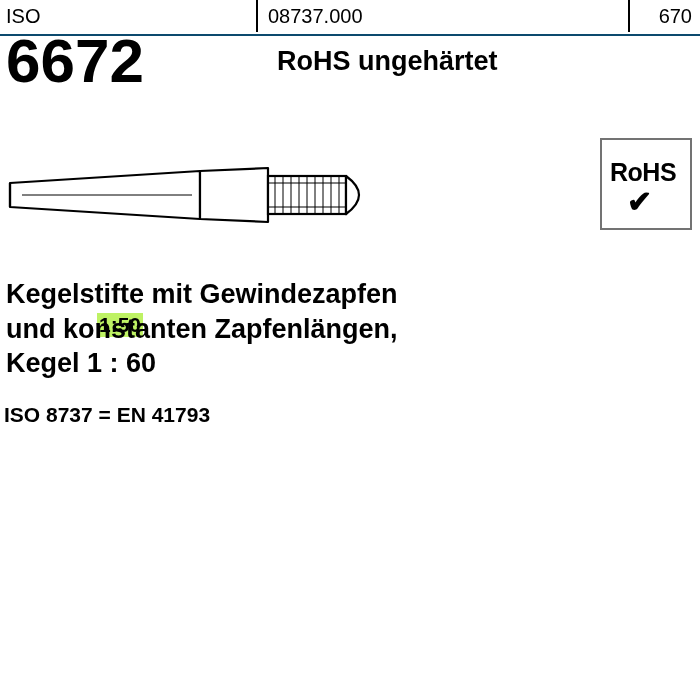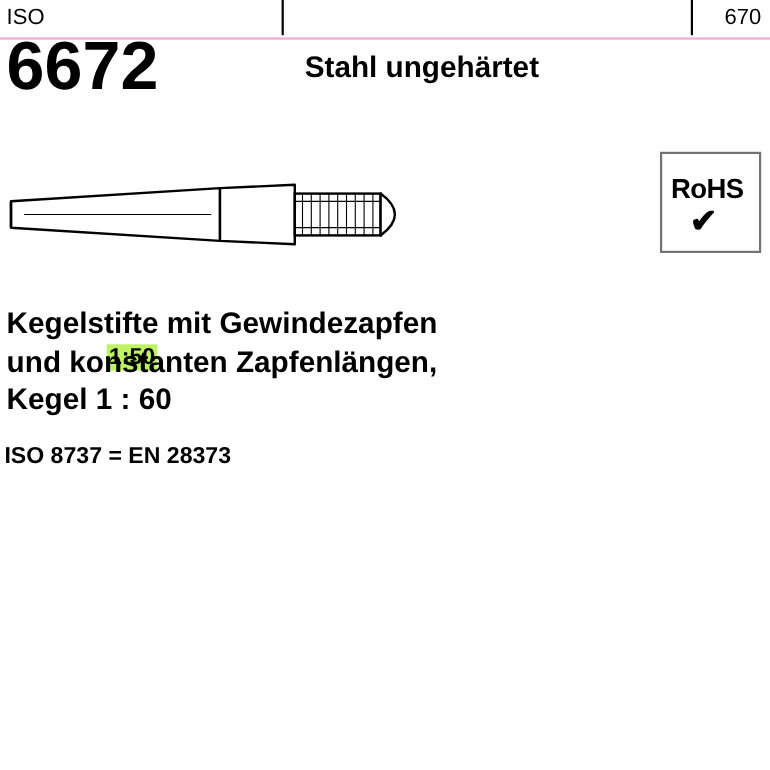--- a/index.html
+++ b/index.html
@@ -21,21 +21,21 @@
     box-sizing: border-box;
   }
 
   
   .header {
     position: absolute;
     left: 0;
     top: 0;
     width: 700px;
     height: 34px;
-    border-bottom: 2px solid #f9a8d4;
+    border-bottom: 2px solid #0c4a6e;
   }
   .hdr-cell {
     position: absolute;
     top: 0;
     height: 32px;
     line-height: 32px;
     font-size: 20px;
     font-weight: 400;
     white-space: nowrap;
   }
@@ -147,27 +147,28 @@
   }
 </style>
 </head>
 <body>
 
 <div class="sheet">
 
   <div class="header">
     <div class="hdr-cell hdr-left">ISO</div>
     <div class="hdr-sep1"></div>
+    <div class="hdr-cell hdr-mid">08737.000</div>
     <div class="hdr-sep2"></div>
     <div class="hdr-cell hdr-right">670</div>
   </div>
 
   <div class="std-number">6672</div>
 
-  <div class="material">Stahl ungehärtet</div>
+  <div class="material">RoHS ungehärtet</div>
 
   <div class="rohs-box">
     <div class="rohs-text">RoHS</div>
     <div class="rohs-check">✔</div>
   </div>
 
   <div class="drawing">
     <svg width="420" height="110" viewBox="0 0 420 110">
 
       <path d="M10,43 L200,31 L200,79 L10,67 Z" fill="#ffffff" stroke="#000000" stroke-width="2.2" stroke-linejoin="round"></path>
@@ -199,15 +200,15 @@
     </svg>
     <div class="ratio-label">1:50</div>
   </div>
 
   <div class="desc">
     <div class="desc-line">Kegelstifte mit Gewindezapfen</div>
     <div class="desc-line">und konstanten Zapfenlängen,</div>
     <div class="desc-line">Kegel 1 : 60</div>
   </div>
 
-  <div class="equiv">ISO 8737 = EN 28373</div>
+  <div class="equiv">ISO 8737 = EN 41793</div>
 
 </div>
 
 </body></html>

